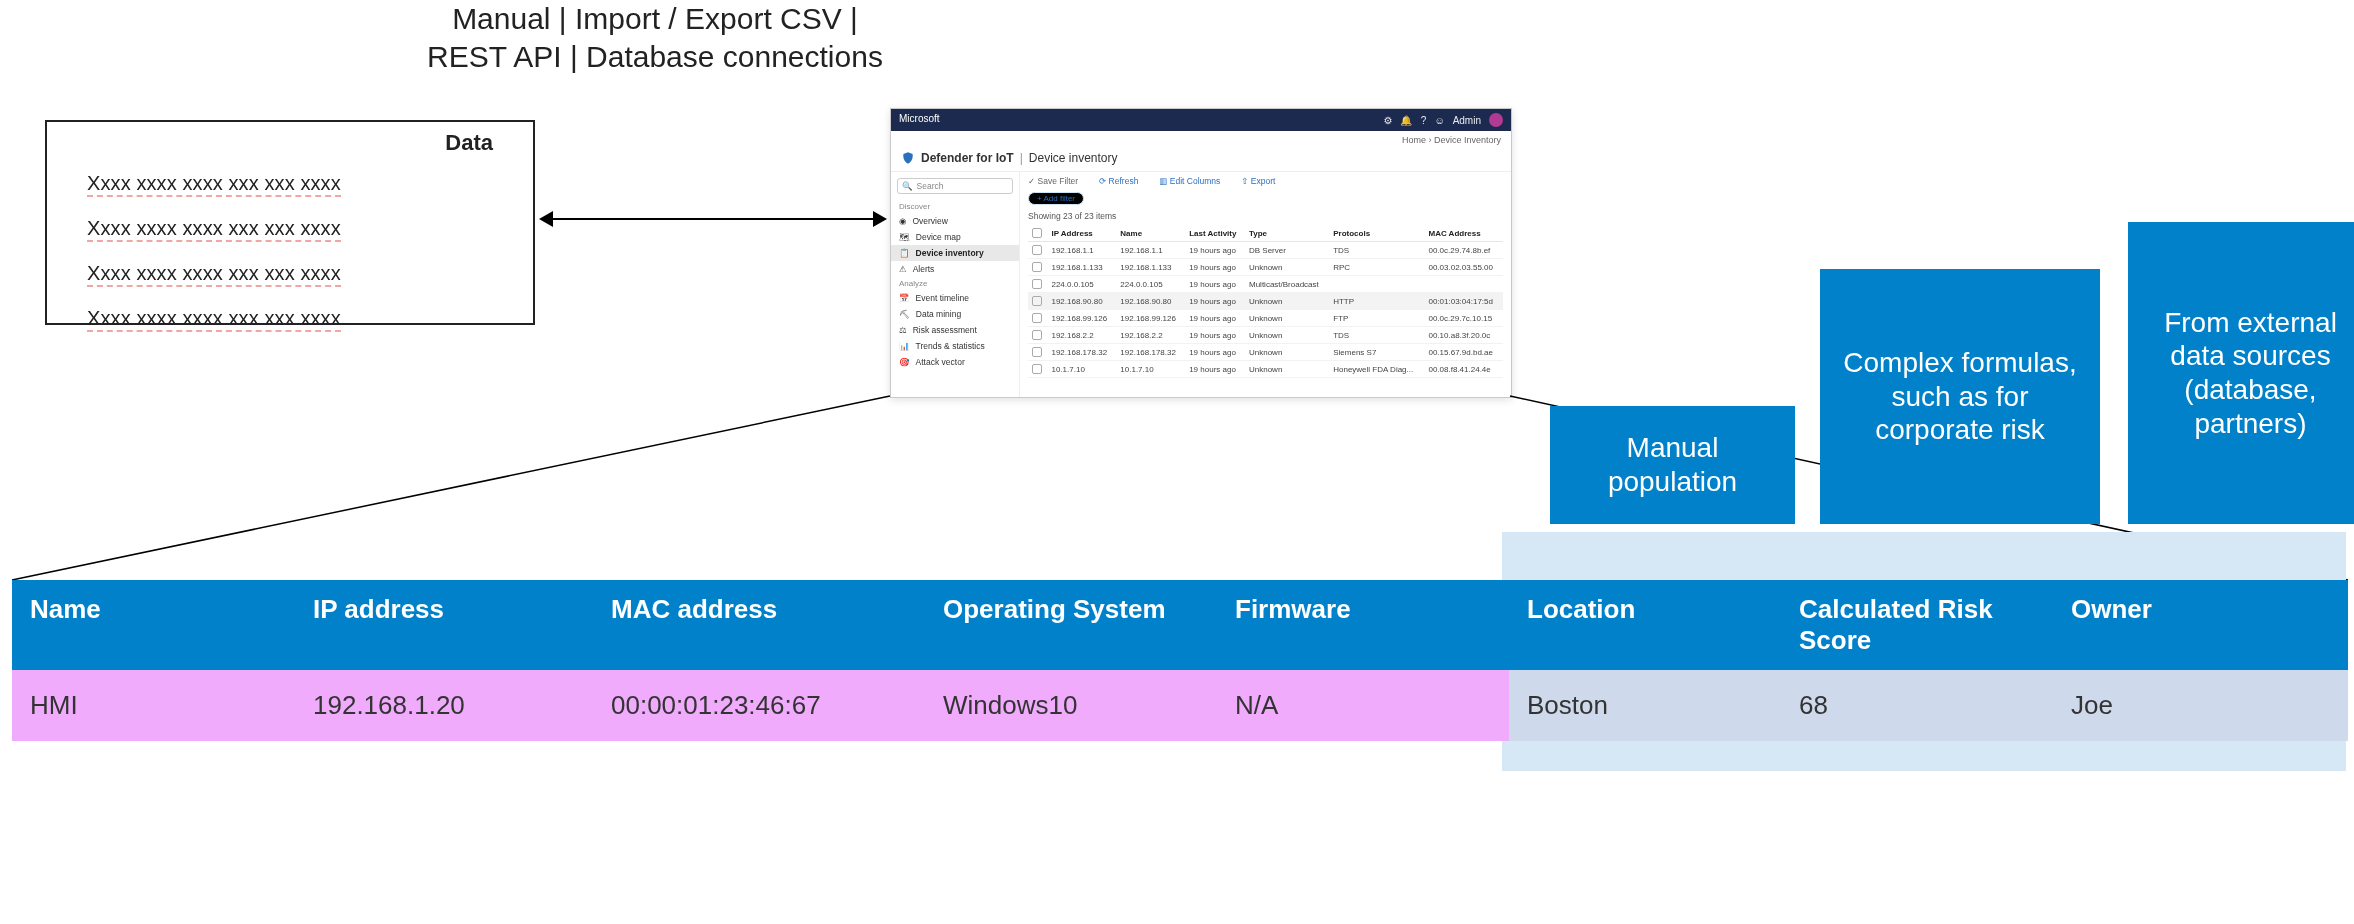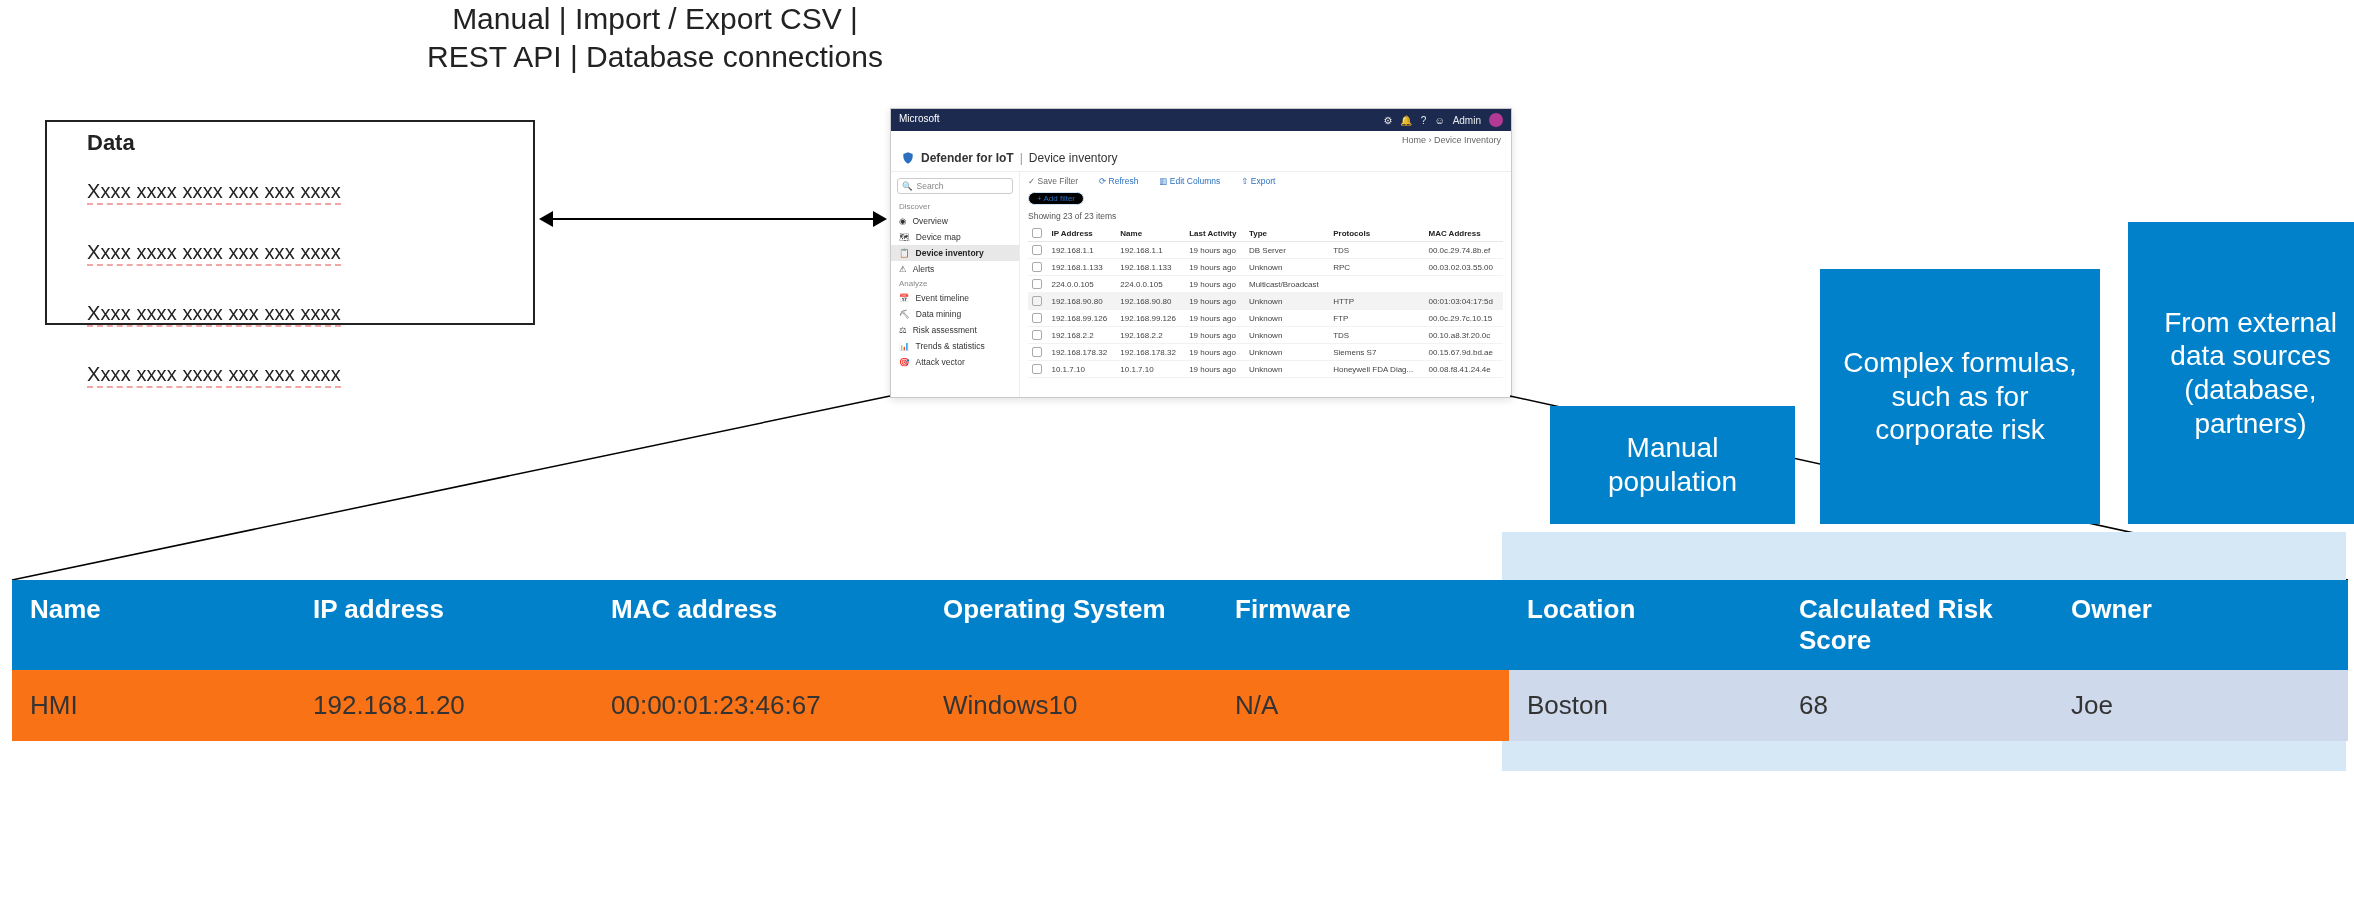--- a/index.html
+++ b/index.html
@@ -31,32 +31,32 @@
     position: absolute;
     left: 45px;
     top: 120px;
     width: 490px;
     height: 205px;
     border: 2px solid #222;
     box-sizing: border-box;
     padding: 8px 40px 8px 40px;
   }
   .data-box-title {
-    text-align: left;
+    text-align: right;
     font-weight: 600;
     font-size: 22px;
     margin-bottom: 6px;
   }
   .data-line {
     font-size: 20px;
     letter-spacing: 0.1px;
     border-bottom: 2px dashed #d60000;
     border-color: rgba(214,0,0,0.35);
     display: inline-block;
-    margin: 18px 0;
+    margin: 10px 0;
     white-space: nowrap;
   }
 
   
   .arrow-line {
     position: absolute;
     height: 2px;
     background: #000;
   }
   .arrow-head-left, .arrow-head-right {
@@ -201,21 +201,21 @@
     font-size: 26px;
     text-align: left;
     padding: 14px 18px;
     vertical-align: top;
   }
   .main-table tbody td {
     font-size: 26px;
     padding: 20px 18px;
     color: #333;
   }
-  .main-table tbody tr.odd  td { background: #f97316;}
+  .main-table tbody tr.odd  td { background: #f0abfc;}
   .main-table tbody tr.even td { background: #ebeef6;}
 
   
   .main-table tbody tr.odd  td.enriched { background: rgba(205,215,234,0.92);}
   .main-table tbody tr.even td.enriched { background: rgba(235,238,246,0.92);}
 </style>
 </head>
 <body>
 
 <div class="canvas">

